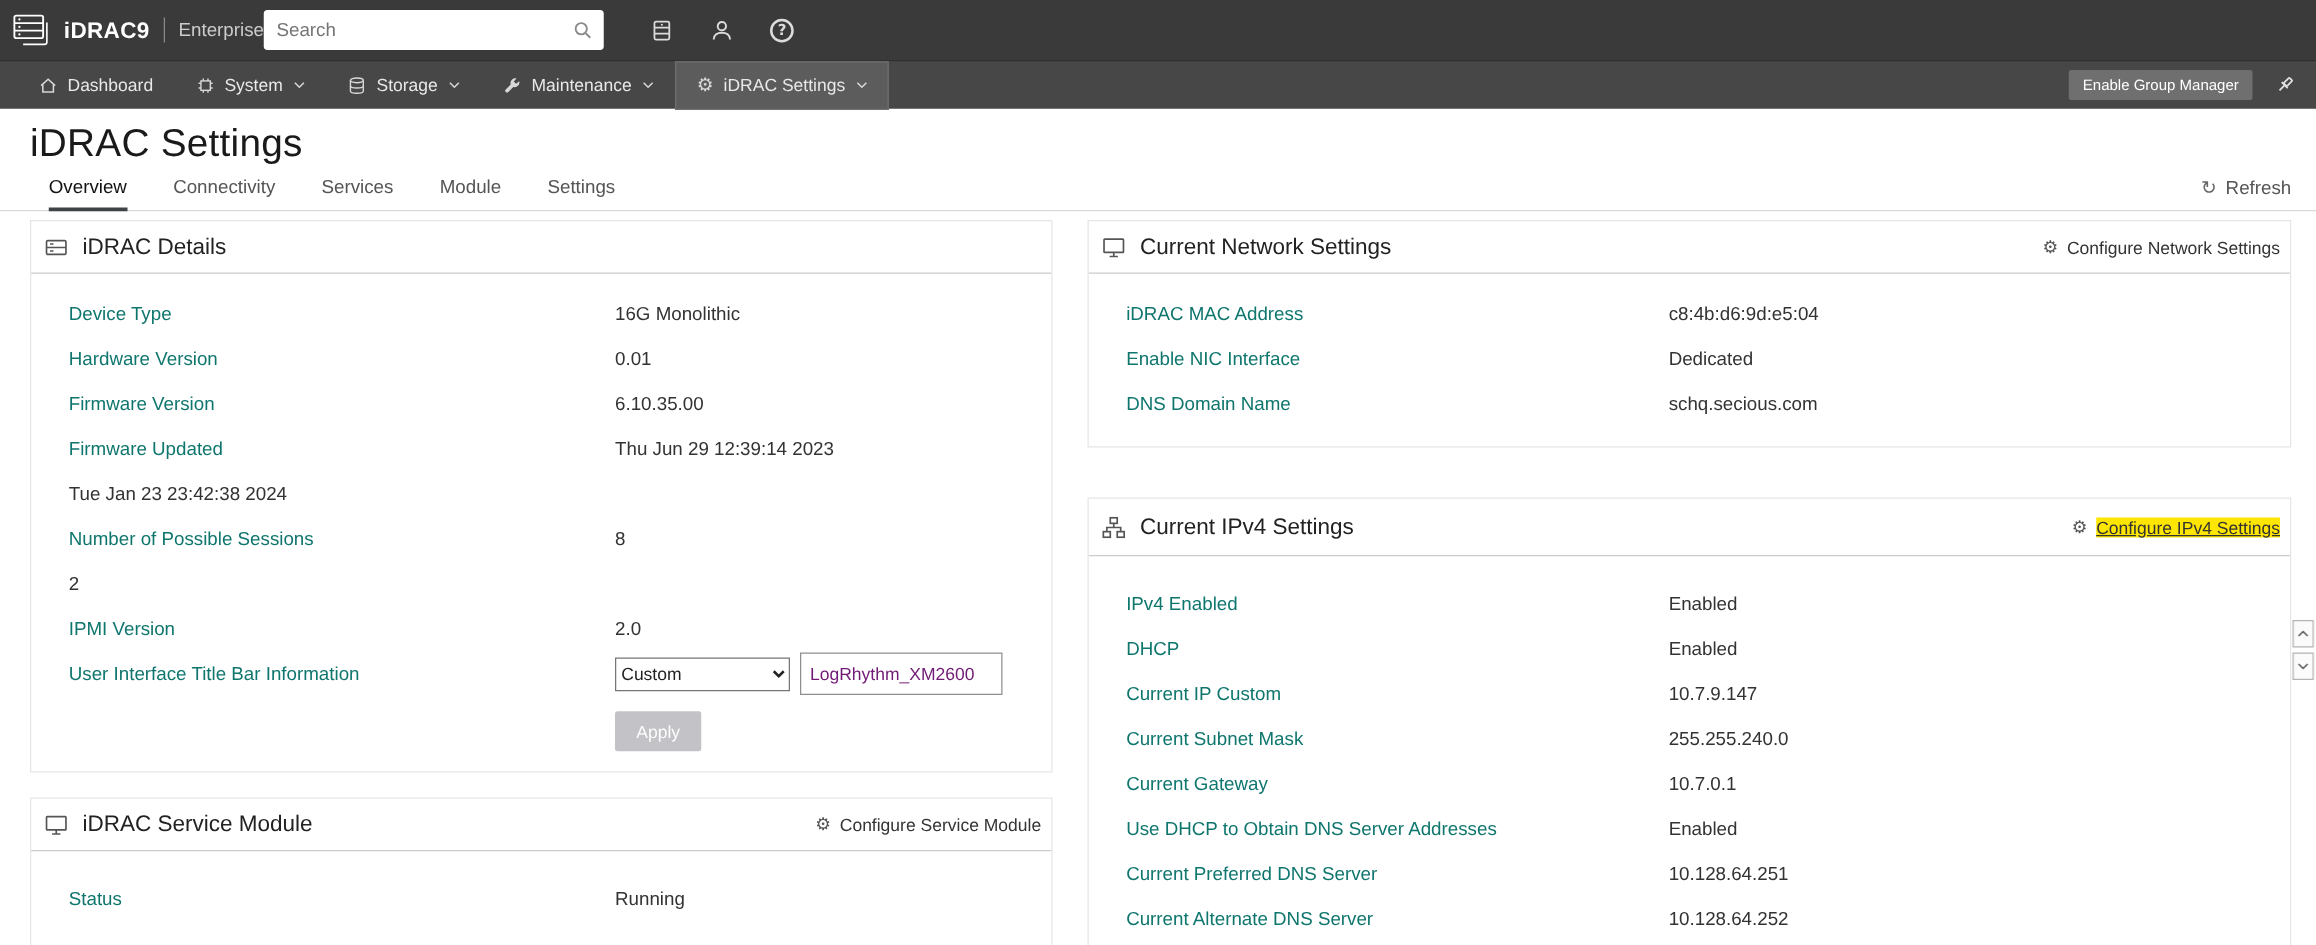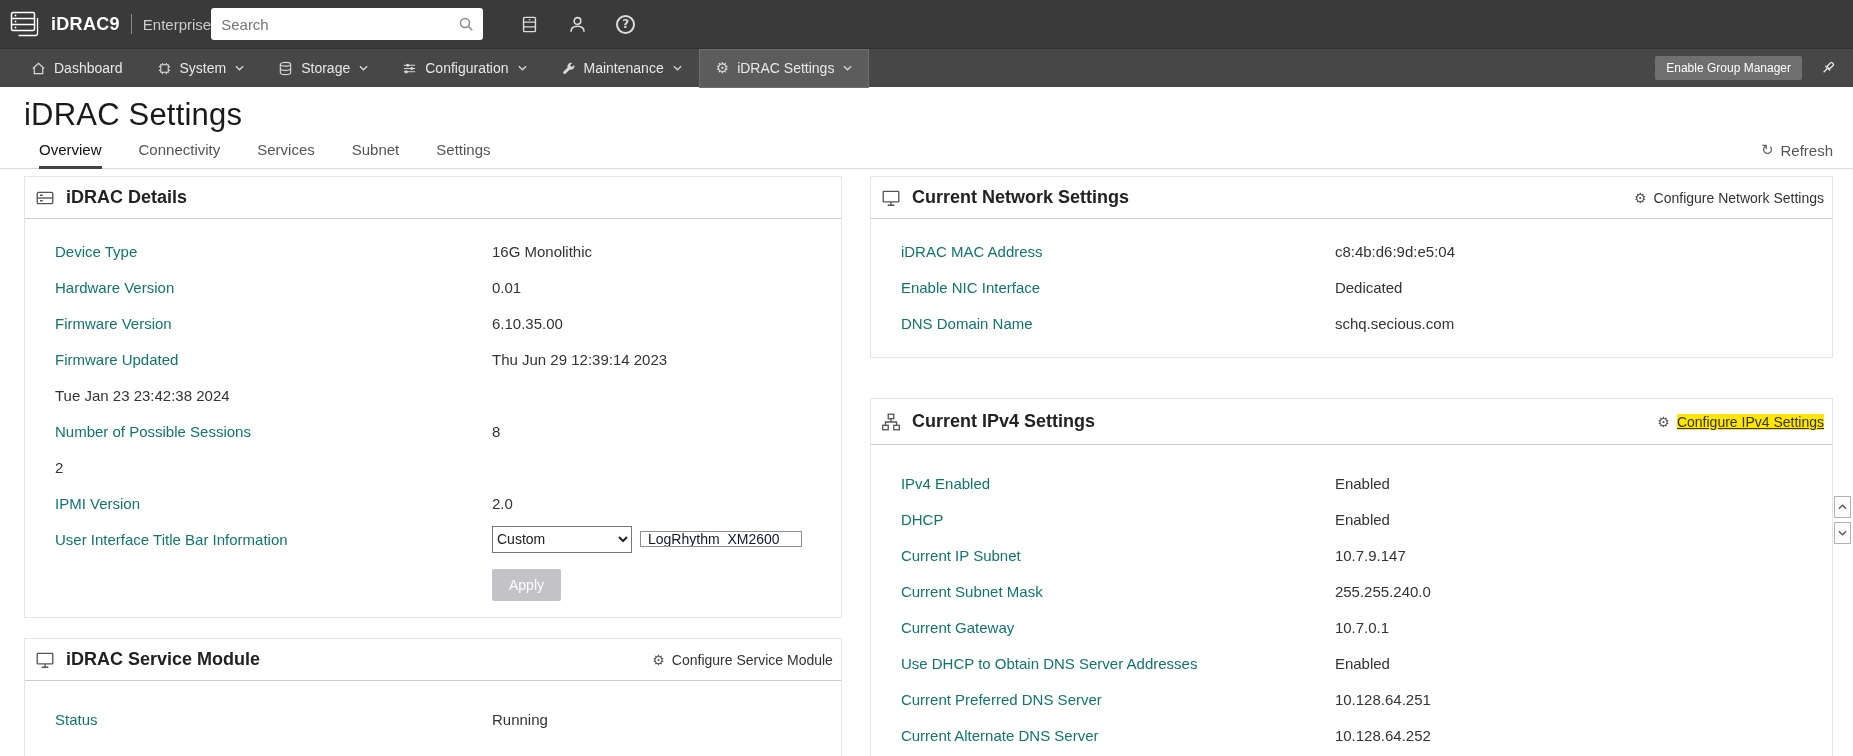--- a/index.html
+++ b/index.html
@@ -91,43 +91,43 @@
   .col.left  { width:890px; }
   .col.right { width:1048px;gap:20px; }
   .card { background:#fff; border:1px solid #e6e6e6; width:100%; }
   .card + .card { margin-top:20px; }
   .card-head {
     display:flex; align-items:center; gap:11px;
     height:42px; padding:0 8px 0 10px; border-bottom:1px solid #cccccc;
   }
   .card.ipv4 .card-head { height:46px; }
   .card-head .sec-ic { color:#555; display:flex; }
-  .card-head h2 { font-size:18px; font-weight:700; color:#222; }
+  .card-head h2 { font-size:18px; font-weight:400; color:#222; }
   .head-link {
     margin-left:auto; display:flex; align-items:center; gap:7px;
     color:#333; font-size:14px; cursor:pointer;
   }
   .head-link .glyph { color:#555; font-size:14px; line-height:1; }
   .head-link.highlight .lbl { background:var(--highlight,#ffe600); text-decoration:underline; }
 
   .card-body { padding:14px 0 16px; }
   .card.ipv4 .card-body { padding-top:20px; }
   .card.service .card-body { padding-top:20px; min-height:120px; }
   .kv { display:flex; align-items:center; min-height:36px; padding-left:30px; font-size:15px; }
   .kv .k { flex:none; width:437px; color:#0f766e; }
   .col.right .kv .k { width:434px; }
   .kv .v { color:#333; }
 
   .ctrl-select {
     width:140px; height:27px; border:1px solid #767676; background:#fff;
     font-family:inherit; font-size:14px; color:#222;
   }
   .ctrl-input {
-    width:162px; height:16px; border:1px solid #8f8f8f; margin-left:8px;
-    padding:0 7px; font-family:inherit; font-size:14px; color:#0f172a; outline:none;
+    width:162px; height:34px; border:1px solid #8f8f8f; margin-left:8px;
+    padding:0 7px; font-family:inherit; font-size:14px; color:#701a75; outline:none;
   }
   .apply-row { padding-left:467px; margin-top:12px; }
   .btn-apply {
     background:#c3c3c7; color:#fdfdfd; border:none; border-radius:2px;
     font-family:inherit; font-size:14px; padding:8px 17px; cursor:default;
   }
 
   
   .scroll-widget {
     position:fixed; right:2px; top:496px;
@@ -217,34 +217,20 @@
         <path d="M2.5 8 c0 1.1 2.5 2 5.5 2 s5.5 -.9 5.5 -2"></path>
       </svg>
       <span>Storage</span>
       <span class="chev">
         <svg width="9" height="6" viewBox="0 0 10 6" fill="none" stroke="currentColor" stroke-width="1.4">
             <path d="M1 1 L5 5 L9 1"></path>
           </svg>
       </span>
     </a>
     <a class="nav-item">
-      <svg width="15" height="15" viewBox="0 0 16 16" fill="none" stroke="currentColor" stroke-width="1.2">
-        <path d="M2 4.5 H14 M2 8 H14 M2 11.5 H14"></path>
-        <circle cx="6" cy="4.5" r="1.7" fill="currentColor" stroke="none"></circle>
-        <circle cx="10.5" cy="8" r="1.7" fill="currentColor" stroke="none"></circle>
-        <circle cx="4.5" cy="11.5" r="1.7" fill="currentColor" stroke="none"></circle>
-      </svg>
-      <span>Configuration</span>
-      <span class="chev">
-        <svg width="9" height="6" viewBox="0 0 10 6" fill="none" stroke="currentColor" stroke-width="1.4">
-            <path d="M1 1 L5 5 L9 1"></path>
-          </svg>
-      </span>
-    </a>
-    <a class="nav-item">
       <svg width="15" height="15" viewBox="0 0 16 16" fill="currentColor" stroke="none">
         <path d="M14.2 4.2 a4 4 0 0 1 -5 5 L5 13.4 a1.55 1.55 0 0 1 -2.2 -2.2 L7 7 a4 4 0 0 1 5 -5 L9.6 4.4 l2 2 z"></path>
       </svg>
       <span>Maintenance</span>
       <span class="chev">
         <svg width="9" height="6" viewBox="0 0 10 6" fill="none" stroke="currentColor" stroke-width="1.4">
             <path d="M1 1 L5 5 L9 1"></path>
           </svg>
       </span>
     </a>
@@ -273,21 +259,21 @@
 </nav>
 
 <main>
   <h1 class="page-title">iDRAC Settings</h1>
 
   <div class="tabs-row">
     <div class="tabs">
       <span class="tab active">Overview</span>
       <span class="tab">Connectivity</span>
       <span class="tab">Services</span>
-      <span class="tab">Subnet</span>
+      <span class="tab">Module</span>
       <span class="tab">Settings</span>
     </div>
     <a class="refresh">
       <span class="glyph">↻</span>
       <span>Refresh</span>
     </a>
   </div>
 
   <div class="content">
 
@@ -424,21 +410,21 @@
         <div class="card-body">
           <div class="kv">
               <span class="k">IPv4 Enabled</span>
               <span class="v">Enabled</span>
             </div>
           <div class="kv">
               <span class="k">DHCP</span>
               <span class="v">Enabled</span>
             </div>
           <div class="kv">
-              <span class="k">Current IP Subnet</span>
+              <span class="k">Current IP Custom</span>
               <span class="v">10.7.9.147</span>
             </div>
           <div class="kv">
               <span class="k">Current Subnet Mask</span>
               <span class="v">255.255.240.0</span>
             </div>
           <div class="kv">
               <span class="k">Current Gateway</span>
               <span class="v">10.7.0.1</span>
             </div>

